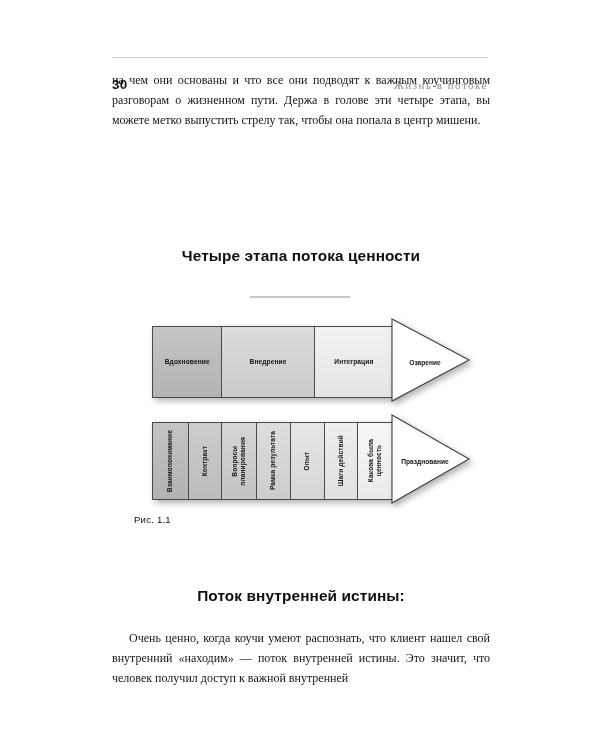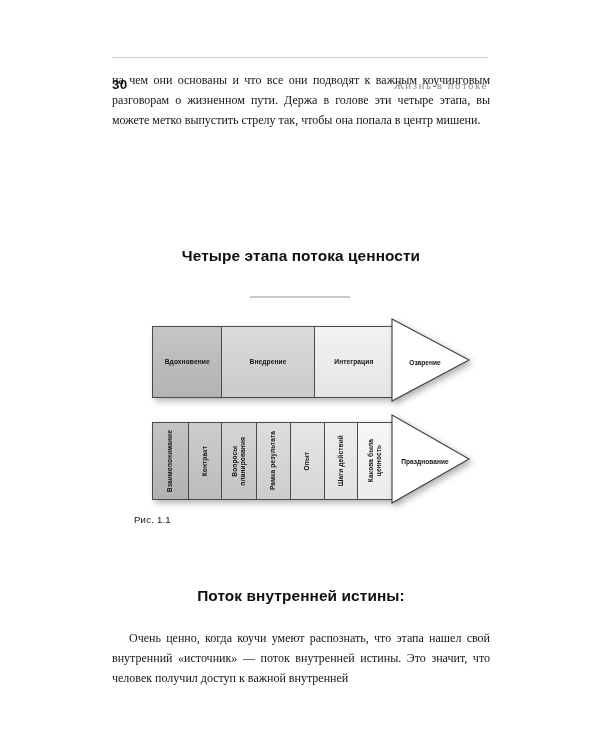--- a/index.html
+++ b/index.html
@@ -280,16 +280,16 @@
 
   </div>
 
   <div class="fig-caption">Рис. 1.1</div>
 
   <div class="fig-heading" id="fig-heading-2">
     <span class="heading-line">Поток внутренней истины:</span>
   </div>
 
   <div class="body-block" id="para-bottom">
-    <p class="indent">Очень ценно, когда коучи умеют распознать, что этапа нашел свой внутренний «источник» — поток внутренней истины. Это значит, что человек получил доступ к важной внутренней</p>
+    <p class="indent">Очень ценно, когда коучи умеют распознать, что клиент нашел свой внутренний «находим» — поток внутренней истины. Это значит, что человек получил доступ к важной внутренней</p>
   </div>
 
 </div>
 
 </body></html>

